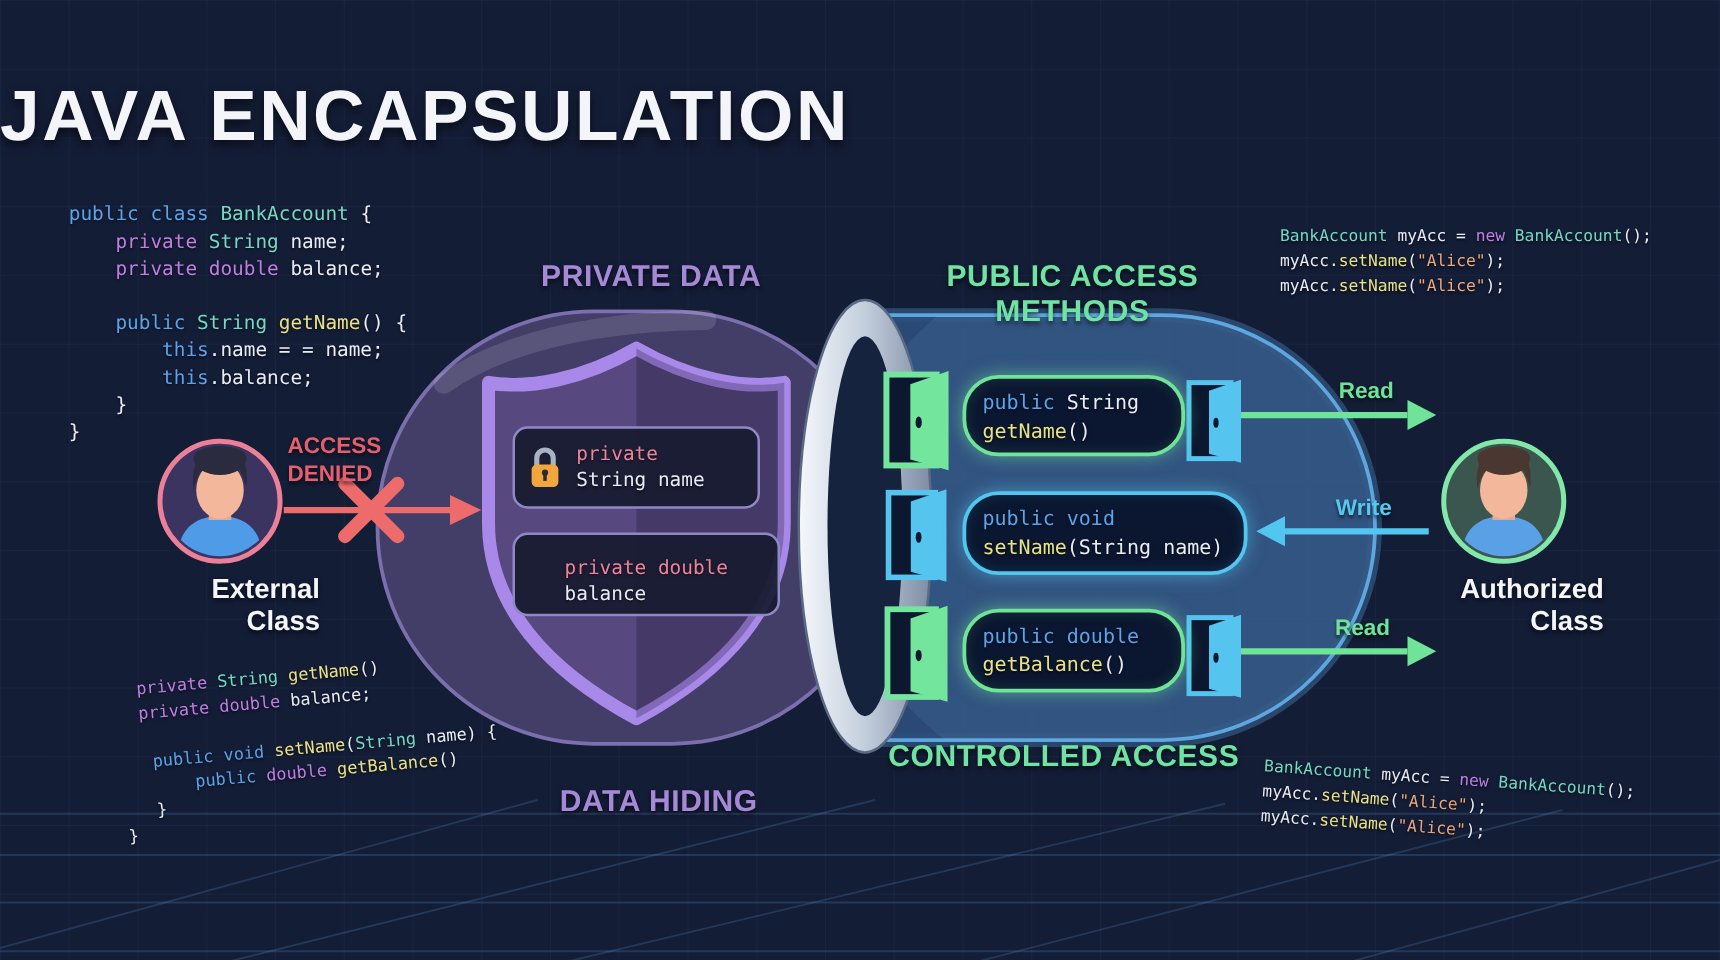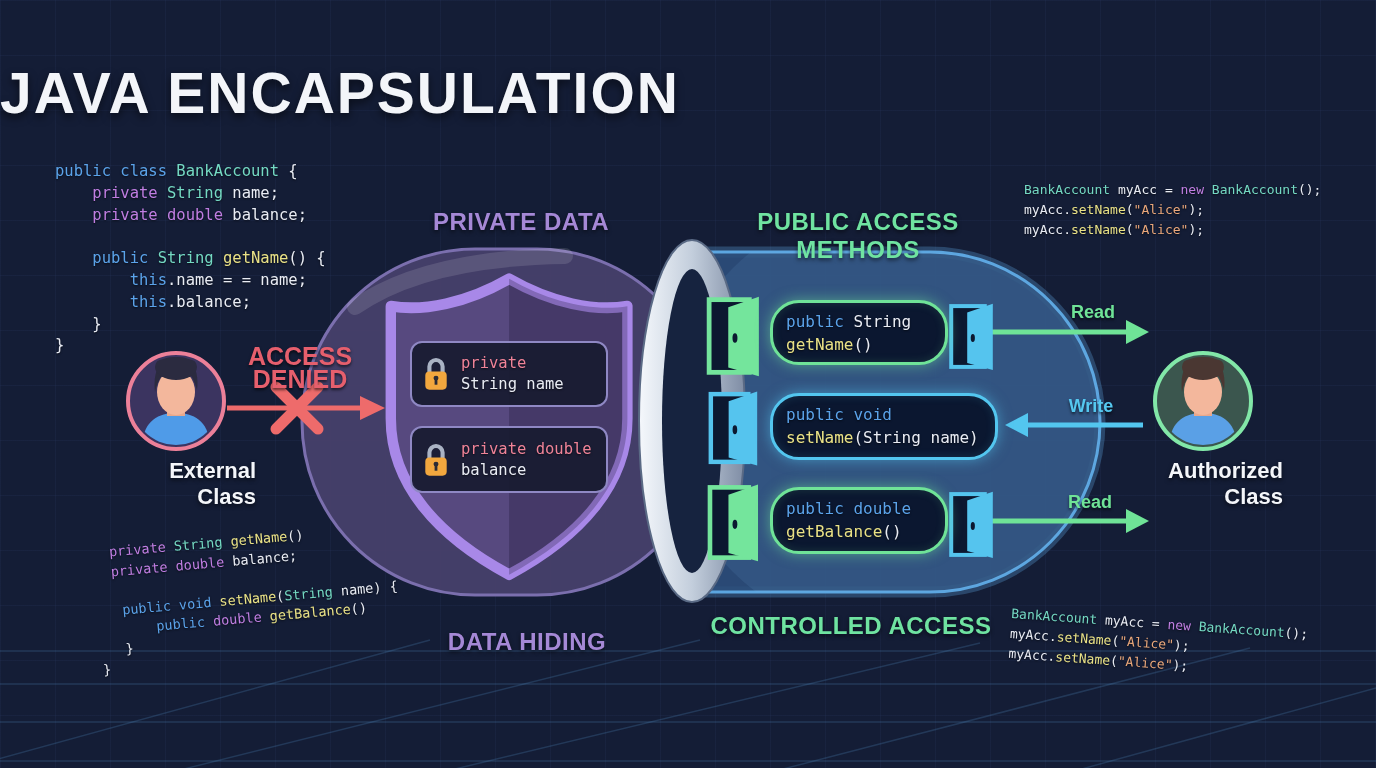--- a/index.html
+++ b/index.html
@@ -39,36 +39,36 @@
   .tok-pk{color:#ef8398;}
   .field-box{
     display:flex;align-items:center;gap:11px;
     background:rgba(24,27,48,.93);
     border:2.5px solid #8f88c4;border-radius:12px;
     padding:5px 10px;box-sizing:border-box;
     font-family:"DejaVu Sans Mono","Liberation Mono",monospace;
     font-size:15.5px;line-height:21px;
   }
   #field-1{left:410px;top:341px;width:198px;height:66px;}
-  #field-2{left:410px;top:426px;width:198px;height:67px;}
+  #field-2{left:410px;top:426px;width:214px;height:67px;flex-direction:column;}
   .method-box{
     background:#0b1730;border-radius:29px;box-sizing:border-box;
     padding:7px 13px;
     font-family:"DejaVu Sans Mono","Liberation Mono",monospace;
     font-size:16px;line-height:23px;
   }
   .mb-green{border:3px solid #6fe398;box-shadow:0 0 14px rgba(111,227,152,.55), inset 0 0 10px rgba(111,227,152,.15);}
   .mb-cyan{border:3px solid #53c6ef;box-shadow:0 0 14px rgba(83,198,239,.55), inset 0 0 10px rgba(83,198,239,.15);}
   #method-1{left:770px;top:300px;width:178px;height:65px;}
   #method-2{left:770px;top:393px;width:228px;height:67px;}
   #method-3{left:770px;top:487px;width:178px;height:67px;}
   .actor-label{font-size:22px;font-weight:700;color:#f4f6fa;text-align:right;line-height:26px;text-shadow:0 2px 4px rgba(0,0,0,.6);}
   #external-label{left:96px;top:458px;width:160px;}
   #authorized-label{left:1123px;top:458px;width:160px;}
-  #access-denied{left:230px;top:345px;width:140px;font-size:25px;font-weight:800;color:#e65f6d;text-align:center;line-height:23px;text-shadow:0 2px 3px rgba(0,0,0,.6);}
+  #access-denied{left:230px;top:345px;width:140px;font-size:18px;font-weight:800;color:#e65f6d;line-height:23px;text-shadow:0 2px 3px rgba(0,0,0,.6);}
   .flow-label{width:110px;text-align:center;font-size:18px;font-weight:800;text-shadow:0 2px 3px rgba(0,0,0,.6);}
   #read-top{left:1038px;top:302px;color:#6fe397;}
   #write-mid{left:1036px;top:396px;color:#55c8f0;}
   #read-bottom{left:1035px;top:492px;color:#6fe397;}
   .door{line-height:0;}
 </style>
 </head>
 <body>
 
 <div id="stage">
@@ -167,21 +167,21 @@
         <ellipse cx="1203" cy="367" rx="21" ry="13" fill="#4a3732"></ellipse>
       </g>
     </g>
   </svg>
 
   <div class="abs" id="title">JAVA ENCAPSULATION</div>
 
   <div class="abs section-label lbl-purple" style="left:396px;top:208px;width:250px;">PRIVATE DATA</div>
   <div class="abs section-label lbl-green" style="left:698px;top:208px;width:320px;">PUBLIC ACCESS METHODS</div>
   <div class="abs section-label lbl-purple" style="left:402px;top:628px;width:250px;">DATA HIDING</div>
-  <div class="abs section-label lbl-green" style="left:691px;top:612px;width:320px;">CONTROLLED ACCESS</div>
+  <div class="abs section-label lbl-green" style="left:691px;top:592px;width:320px;">CONTROLLED ACCESS</div>
 
   <div class="abs code" id="code-top-left"><div class="code-line"><span class="tok-b">public class </span><span class="tok-t">BankAccount</span><span class="tok-w"> {</span></div><div class="code-line"><span class="tok-w">    </span><span class="tok-p">private</span><span class="tok-w"> </span><span class="tok-t">String</span><span class="tok-w"> name;</span></div><div class="code-line"><span class="tok-w">    </span><span class="tok-p">private</span><span class="tok-w"> </span><span class="tok-p">double</span><span class="tok-w"> balance;</span></div><div class="code-line">&nbsp;</div><div class="code-line"><span class="tok-w">    </span><span class="tok-b">public </span><span class="tok-t">String</span><span class="tok-w"> </span><span class="tok-y">getName</span><span class="tok-w">() {</span></div><div class="code-line"><span class="tok-w">        </span><span class="tok-b">this</span><span class="tok-w">.name = = name;</span></div><div class="code-line"><span class="tok-w">        </span><span class="tok-b">this</span><span class="tok-w">.balance;</span></div><div class="code-line"><span class="tok-w">    }</span></div><div class="code-line"><span class="tok-w">}</span></div></div>
   <div class="abs code" id="code-top-right"><div class="code-line"><span class="tok-t">BankAccount</span><span class="tok-w"> myAcc = </span><span class="tok-p">new</span><span class="tok-w"> </span><span class="tok-t">BankAccount</span><span class="tok-w">();</span></div><div class="code-line"><span class="tok-w">myAcc.</span><span class="tok-y">setName</span><span class="tok-w">(</span><span class="tok-o">"Alice"</span><span class="tok-w">);</span></div><div class="code-line"><span class="tok-w">myAcc.</span><span class="tok-y">setName</span><span class="tok-w">(</span><span class="tok-o">"Alice"</span><span class="tok-w">);</span></div></div>
   <div class="abs code" id="code-bottom-left"><div class="code-line"><span class="tok-w">  </span><span class="tok-p">private</span><span class="tok-w"> </span><span class="tok-t">String</span><span class="tok-w"> </span><span class="tok-y">getName</span><span class="tok-w">()</span></div><div class="code-line"><span class="tok-w">  </span><span class="tok-p">private</span><span class="tok-w"> </span><span class="tok-p">double</span><span class="tok-w"> balance;</span></div><div class="code-line">&nbsp;</div><div class="code-line"><span class="tok-w">   </span><span class="tok-b">public void</span><span class="tok-w"> </span><span class="tok-y">setName</span><span class="tok-w">(</span><span class="tok-t">String</span><span class="tok-w"> name) {</span></div><div class="code-line"><span class="tok-w">       </span><span class="tok-b">public </span><span class="tok-p">double</span><span class="tok-w"> </span><span class="tok-y">getBalance</span><span class="tok-w">()</span></div><div class="code-line"><span class="tok-w">   }</span></div><div class="code-line"><span class="tok-w">}</span></div></div>
   <div class="abs code" id="code-bottom-right"><div class="code-line"><span class="tok-t">BankAccount</span><span class="tok-w"> myAcc = </span><span class="tok-p">new</span><span class="tok-w"> </span><span class="tok-t">BankAccount</span><span class="tok-w">();</span></div><div class="code-line"><span class="tok-w">myAcc.</span><span class="tok-y">setName</span><span class="tok-w">(</span><span class="tok-o">"Alice"</span><span class="tok-w">);</span></div><div class="code-line"><span class="tok-w">myAcc.</span><span class="tok-y">setName</span><span class="tok-w">(</span><span class="tok-o">"Alice"</span><span class="tok-w">);</span></div></div>
 
   <div class="abs field-box" id="field-1">
     <svg width="28" height="38" viewBox="0 0 34 44">
       <path d="M9 21 V13 a8 8 0 0 1 16 0 v8" fill="none" stroke="#aab3c4" stroke-width="5"></path>
       <rect x="4" y="19" width="26" height="22" rx="5" fill="#f2a73e"></rect>

